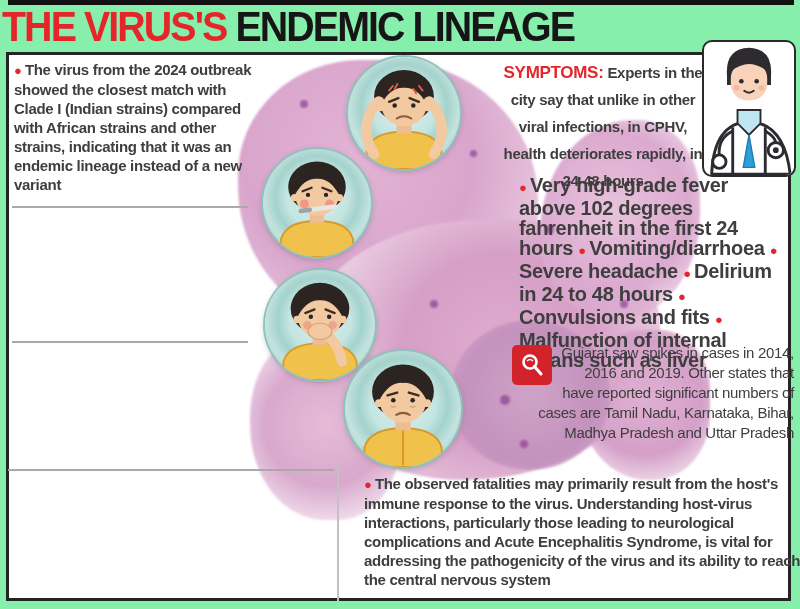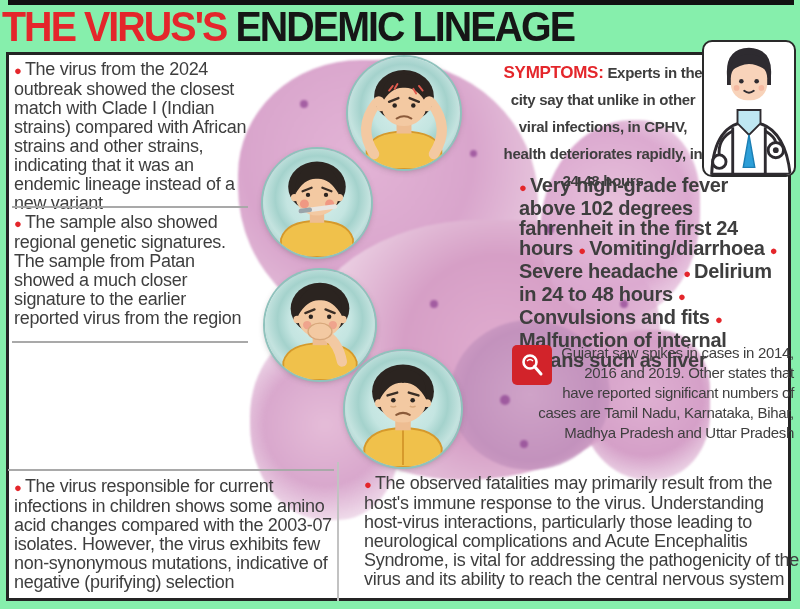--- a/index.html
+++ b/index.html
@@ -47,22 +47,22 @@
   .v3{left:265px;top:270px;width:110px;height:110px;}
   .v4{left:345px;top:351px;width:116px;height:116px;}
   
   .doctor{
     position:absolute;left:702px;top:40px;width:94px;height:137px;
     background:#fff;border:2px solid #2a2a2a;border-radius:10px;box-sizing:border-box;overflow:hidden;
   }
   .doctor svg{display:block;width:100%;height:100%;}
   
   .para{
-    position:absolute;color:#3e3e3e;font-weight:normal;
-    font-size:18px;line-height:19px;letter-spacing:-0.3px;
+    position:absolute;color:#3e3e3e;font-weight:bold;
+    font-size:15px;line-height:19px;letter-spacing:-0.3px;
   }
   .para.dotted::before{content:"● ";color:#e4262b;font-size:13px;}
   .hairline{position:absolute;height:2px;background:#a9a9a9;}
   .h1{left:12px;top:206px;width:236px;}
   .h2{left:12px;top:341px;width:236px;}
   .h3{left:8px;top:469px;width:326px;}
   .vdivider{position:absolute;left:337px;top:462px;width:2px;height:139px;background:#c2c2c2;}
   .symintro{
     position:absolute;left:497px;top:59px;width:212px;text-align:center;
     color:#3e3e3e;font-weight:bold;font-size:15px;line-height:27px;letter-spacing:-0.3px;
@@ -208,24 +208,22 @@
       <path d="M30,92 Q14,100 16,118" stroke="#2e2b30" stroke-width="3" fill="none"></path>
       <circle cx="16" cy="124" r="7" fill="#fff" stroke="#2e2b30" stroke-width="3"></circle>
       <circle cx="75" cy="112" r="8" fill="#fff" stroke="#2e2b30" stroke-width="3"></circle>
       <circle cx="75" cy="112" r="3" fill="#2e2b30"></circle>
       <path d="M64,92 Q74,98 75,104" stroke="#2e2b30" stroke-width="3" fill="none"></path>
     </svg>
   </div>
 
   <div class="para dotted" style="left:14px;top:60px;width:240px;">The virus from the 2024 outbreak showed the closest match with Clade I (Indian strains) compared with African strains and other strains, indicating that it was an endemic lineage instead of a new variant</div>
   <div class="hairline h1"></div>
-  <div class="para dotted" style="left:14px;top:213px;width:240px;">The sample also showed regional genetic signatures. The sample from Patan showed a much closer signature to the earlier reported virus from the region</div>
   <div class="hairline h2"></div>
   <div class="hairline h3"></div>
-  <div class="para dotted" style="left:14px;top:477px;width:322px;">The virus responsible for current infections in children shows some amino acid changes compared with the 2003-07 isolates. However, the virus exhibits few non-synonymous mutations, indicative of negative (purifying) selection</div>
 
   <div class="symintro">
     <span class="symhead">SYMPTOMS:</span><span> Experts in the city say that unlike in other viral infections, in CPHV, health deteriorates rapidly, in 24-48 hours</span>
   </div>
 
   <div class="symlist">
     <span class="si">Very high-grade fever above 102 degrees fahrenheit in the first 24 hours</span>
     <span class="si">Vomiting/diarrhoea</span>
     <span class="si">Severe headache</span>
     <span class="si">Delirium in 24 to 48 hours</span>

